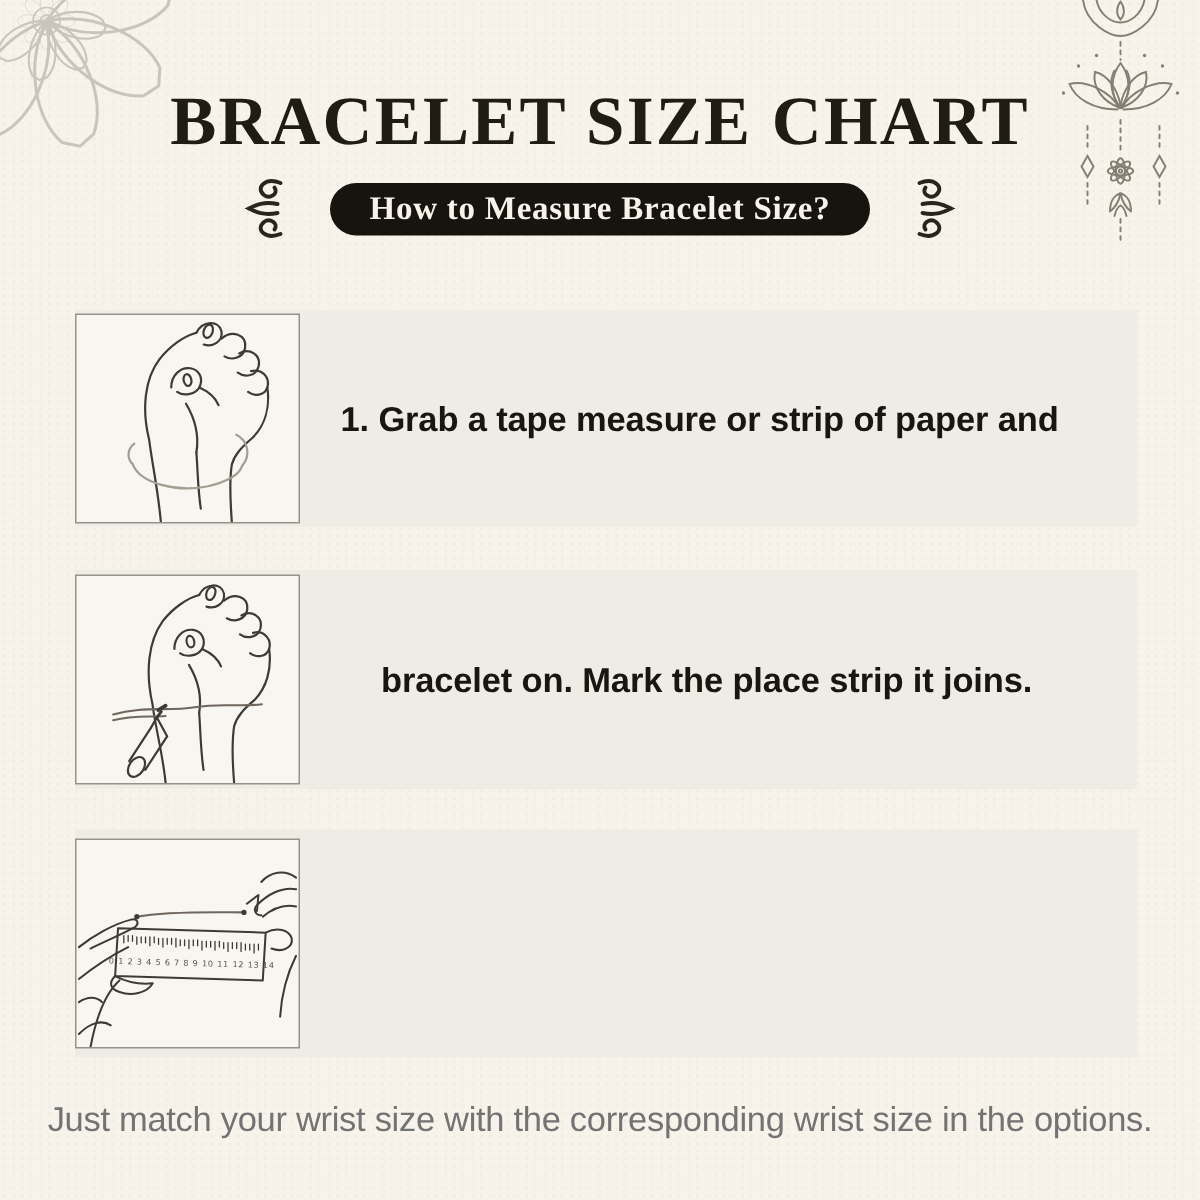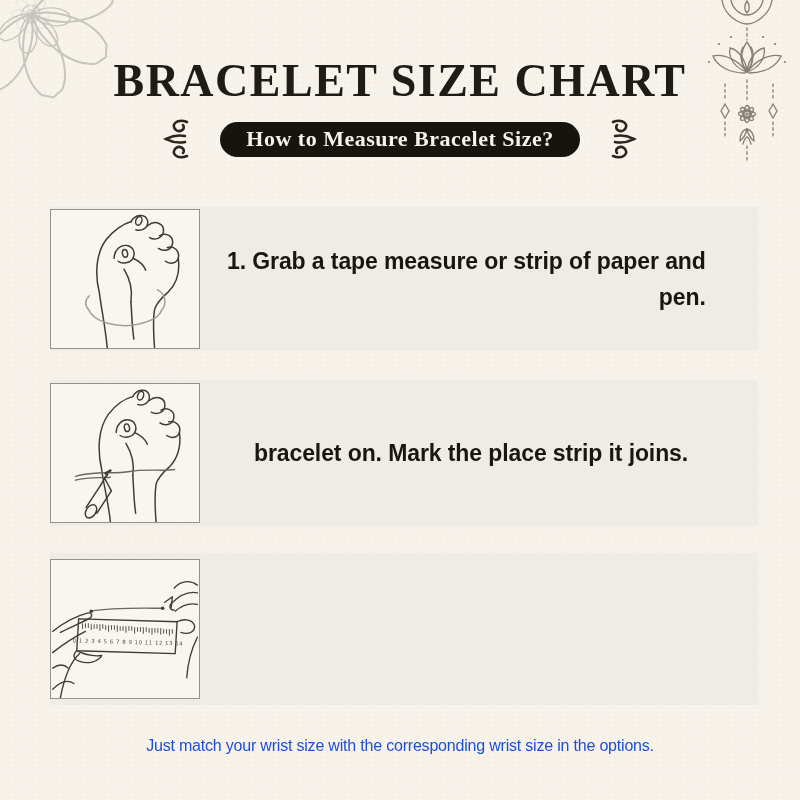--- a/index.html
+++ b/index.html
@@ -63,22 +63,22 @@
     margin-left:27px; padding-right:6px;
     font-size:23px; line-height:36px; font-weight:700;
     color:#19160f; letter-spacing:-0.1px;text-align:right;
   }
   .step-text .cont{ padding-left:27px; }
 
   
   .footer{
     position:absolute; top:729px; left:0; width:100%;
     text-align:center;
-    font-size:16px; line-height:34px; font-weight:500;
-    color:#1d4ed8; letter-spacing:-0.2px;
+    font-size:23px; line-height:34px; font-weight:500;
+    color:#737373; letter-spacing:-0.2px;
   }
 </style>
 </head>
 <body>
 
 <div class="page">
   <div class="texture"></div>
 
   <svg class="mandala" width="170" height="170" viewBox="0 0 170 170">
     <g transform="translate(45,30)" fill="none" stroke="#c9c5bd" stroke-width="2">
@@ -194,21 +194,20 @@
         </g>
         <g fill="none" stroke="#a49e92" stroke-width="1.5" stroke-linecap="round">
           <path d="M38,101 C43,114 68,120 88,116 C101,113 110,108 112,102"></path>
           <path d="M112,102 C118,95 116,85 108,81"></path>
           <path d="M38,101 C34,97 34,91 39,87"></path>
         </g>
       </svg>
     </div>
     <div class="step-text">
       <div>1. Grab a tape measure or strip of paper and</div>
-      <div class="cont">pen.</div>
     </div>
   </div>
 
   <div class="step-row r2">
     <div class="illus-box">
       <svg width="148" height="138" viewBox="0 0 150 142">
         <g fill="none" stroke="#3f3a33" stroke-width="1.5" stroke-linecap="round" stroke-linejoin="round">
           <path d="M60,142 C58,122 53,104 51,88 C46,66 48,45 58,31 C65,22 75,15 83,13"></path>
           <path d="M83,13 C87,5 98,4 100,12 C101,19 94,23 88,21"></path>
           <ellipse cx="91" cy="12" rx="3" ry="4.6" transform="rotate(20 91 12)"></ellipse>

